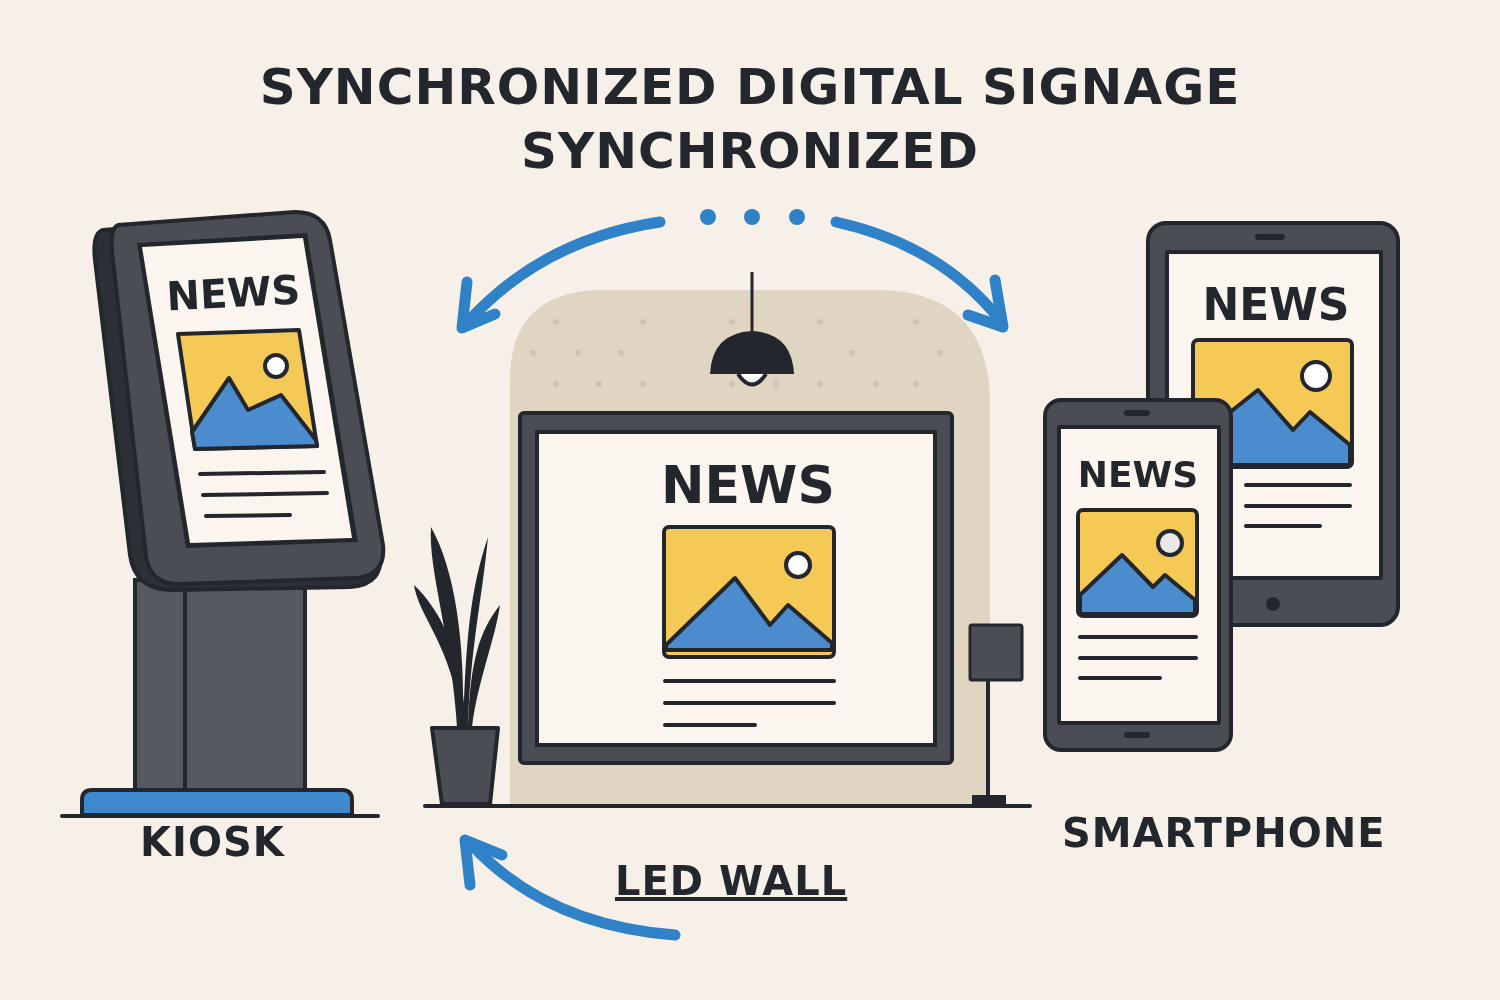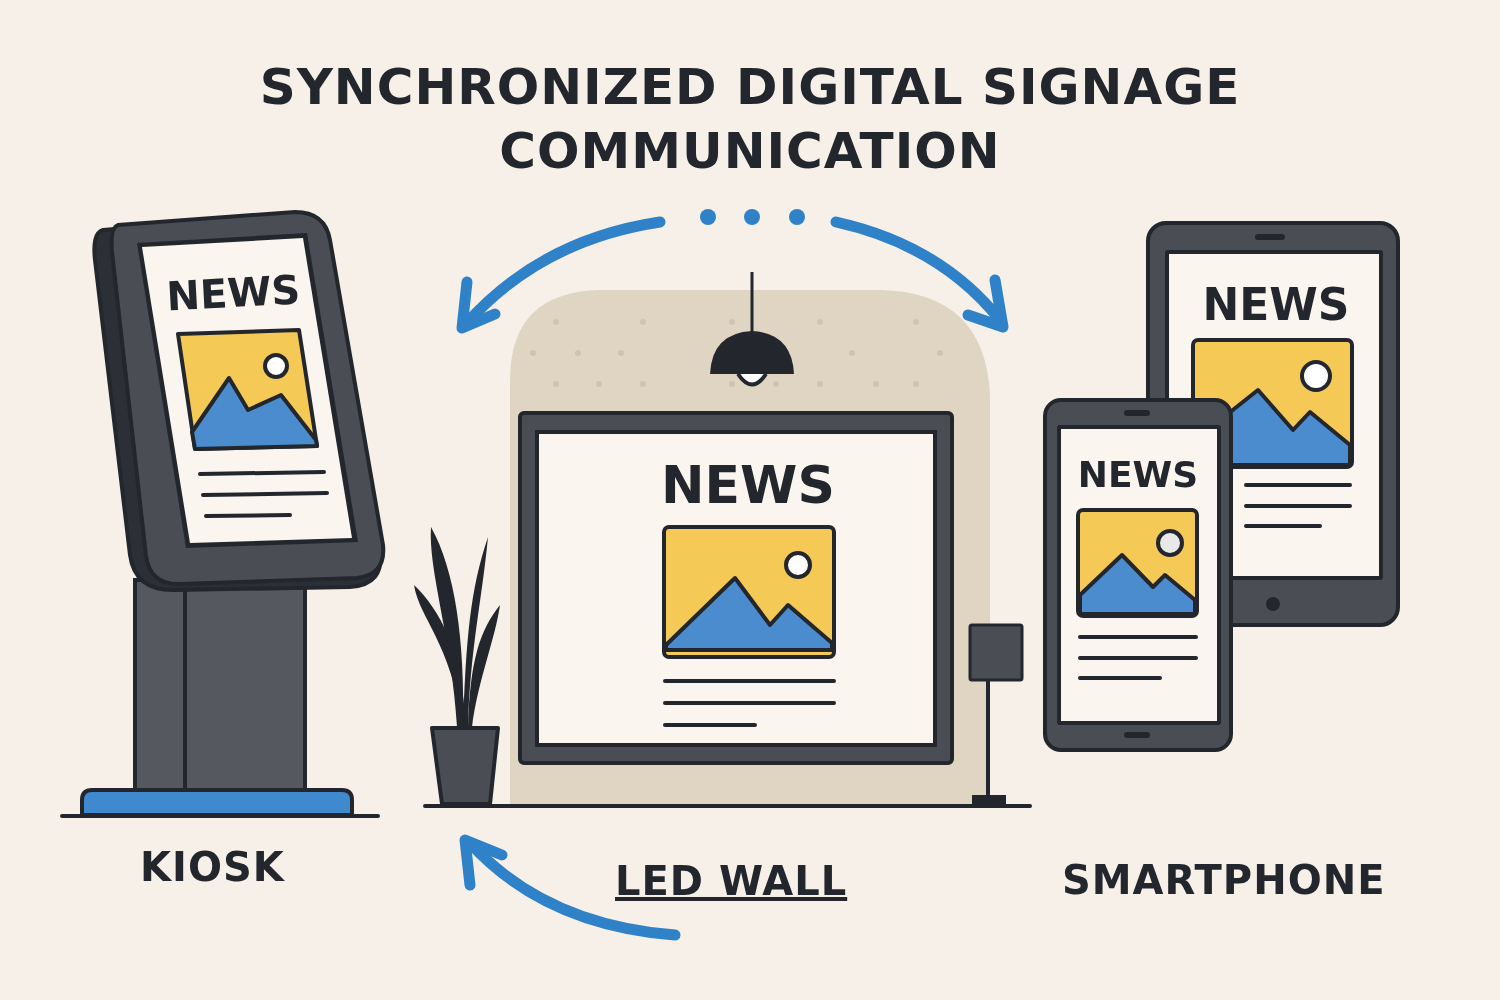--- a/index.html
+++ b/index.html
@@ -8,21 +8,21 @@
   .t1{top:58px;}
   .t2{top:122px;}
   .label{position:absolute;font-weight:bold;color:#23272d;font-size:40px;letter-spacing:1px;}
   svg.stage{position:absolute;left:0;top:0;}
   .news{font-family:"DejaVu Sans","Liberation Sans",sans-serif;font-weight:bold;fill:#23272d;}
 </style>
 </head>
 <body>
 
 <div class="title t1">SYNCHRONIZED DIGITAL SIGNAGE</div>
-<div class="title t2">COMMUNICATION</div>
+<div class="title t2">SYNCHRONIZED</div>
 
 <svg class="stage" width="1500" height="1000" viewBox="0 0 1500 1000">
 
   <g fill="none" stroke="#2f82c8" stroke-width="11" stroke-linecap="round" stroke-linejoin="round">
     <path d="M660 222 Q540 240 465 325"></path>
     <path d="M467 282 L462 328 L495 314"></path>
     <path d="M836 222 Q940 245 1000 320"></path>
     <path d="M995 280 L1003 327 L968 315"></path>
     <path d="M675 935 Q545 925 470 843"></path>
     <path d="M470 885 L465 840 L502 855"></path>
@@ -151,15 +151,15 @@
       <circle cx="1170" cy="543" r="12" fill="#e8e8e8" stroke="#23272d" stroke-width="4"></circle>
     </g>
     <g stroke="#23272d" stroke-width="4" stroke-linecap="round">
       <line x1="1080" y1="637" x2="1196" y2="637"></line>
       <line x1="1080" y1="658" x2="1196" y2="658"></line>
       <line x1="1080" y1="678" x2="1160" y2="678"></line>
     </g>
   </g>
 </svg>
 
-<div class="label" style="left:140px;top:844px;">KIOSK</div>
+<div class="label" style="left:140px;top:819px;">KIOSK</div>
 <div class="label" style="left:615px;top:858px;text-decoration:underline;">LED WALL</div>
-<div class="label" style="left:1062px;top:810px;margin-top:47px;">SMARTPHONE</div>
+<div class="label" style="left:1062px;top:810px;">SMARTPHONE</div>
 
 </body></html>

